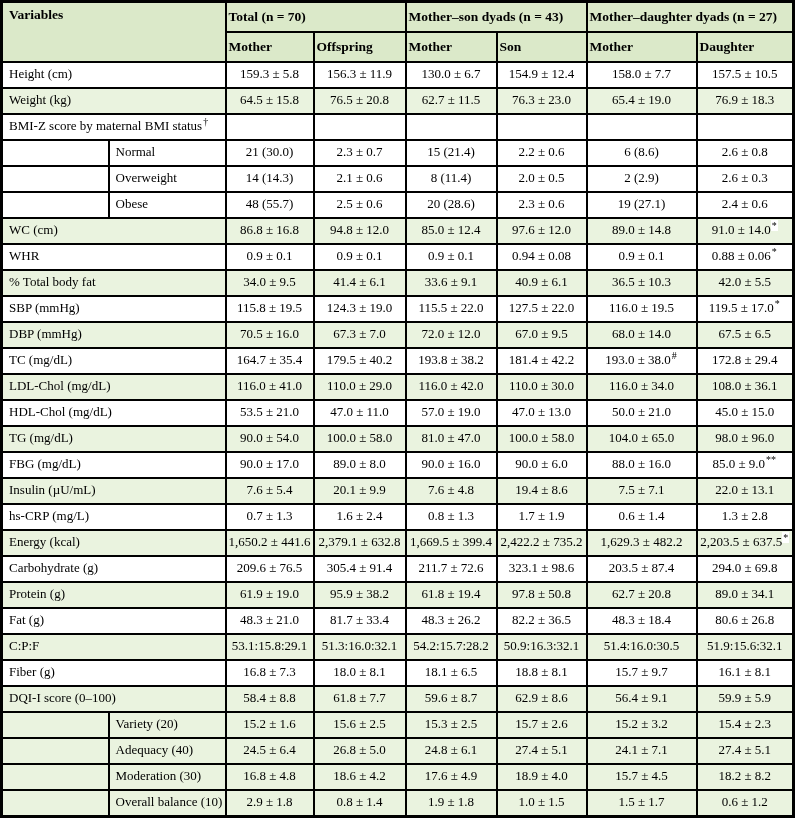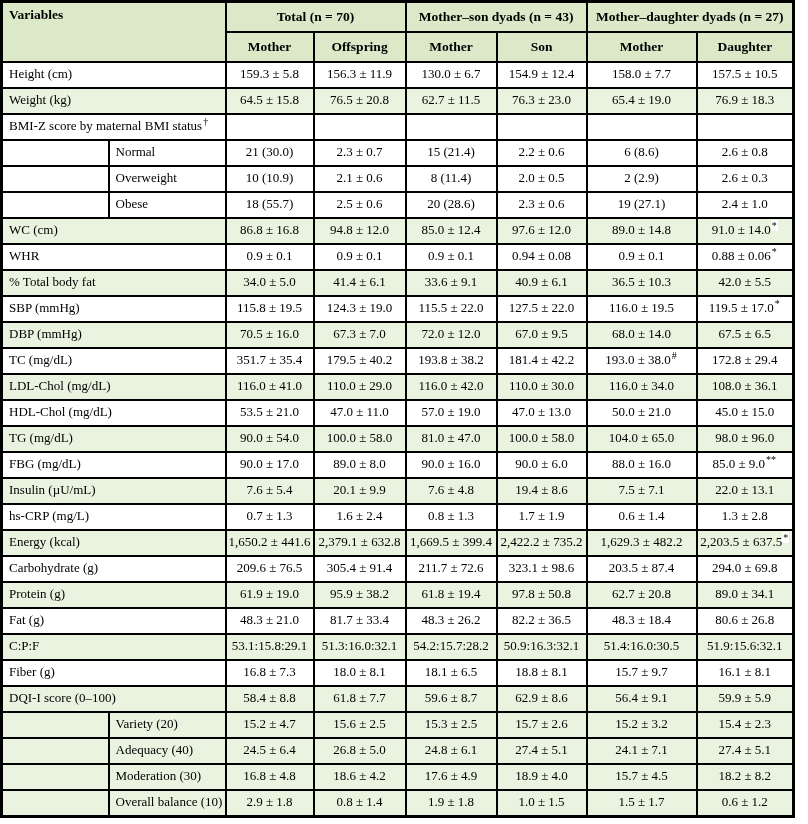--- a/index.html
+++ b/index.html
@@ -23,21 +23,21 @@
     border: 2px solid #000;
     font-size: 13px;
     line-height: 1.15;
     overflow: hidden;
     white-space: nowrap;
   }
   thead tr { height: 30px; }
   th {
     background: var(--header-bg, #dbe9c9);
     font-weight: bold;
-    text-align: center;
+    text-align: left;
     padding: 2px 2px;
     font-size: 13.5px;
   }
   th.variables {
     text-align: left;
     vertical-align: top;
     padding: 4px 6px;
   }
   tbody td {
     height: 24px;
@@ -122,36 +122,36 @@
         <td>21 (30.0)</td>
         <td>2.3 ± 0.7</td>
         <td>15 (21.4)</td>
         <td>2.2 ± 0.6</td>
         <td>6 (8.6)</td>
         <td>2.6 ± 0.8</td>
       </tr>
       <tr class="">
         <td></td>
         <td class="label-cell"><span>Overweight</span></td>
-        <td>10 (10.9)</td>
+        <td>14 (14.3)</td>
         <td>2.1 ± 0.6</td>
         <td>8 (11.4)</td>
         <td>2.0 ± 0.5</td>
         <td>2 (2.9)</td>
         <td>2.6 ± 0.3</td>
       </tr>
       <tr class="">
         <td></td>
         <td class="label-cell"><span>Obese</span></td>
-        <td>18 (55.7)</td>
+        <td>48 (55.7)</td>
         <td>2.5 ± 0.6</td>
         <td>20 (28.6)</td>
         <td>2.3 ± 0.6</td>
         <td>19 (27.1)</td>
-        <td>2.4 ± 1.0</td>
+        <td>2.4 ± 0.6</td>
       </tr>
       <tr class="green">
         <td class="label-cell" colspan="2"><span>WC (cm)</span></td>
         <td>86.8 ± 16.8</td>
         <td>94.8 ± 12.0</td>
         <td>85.0 ± 12.4</td>
         <td>97.6 ± 12.0</td>
         <td>89.0 ± 14.8</td>
         <td><span>91.0 ± 14.0</span><sup>*</sup></td>
       </tr>
@@ -159,21 +159,21 @@
         <td class="label-cell" colspan="2"><span>WHR</span></td>
         <td>0.9 ± 0.1</td>
         <td>0.9 ± 0.1</td>
         <td>0.9 ± 0.1</td>
         <td>0.94 ± 0.08</td>
         <td>0.9 ± 0.1</td>
         <td><span>0.88 ± 0.06</span><sup>*</sup></td>
       </tr>
       <tr class="green">
         <td class="label-cell" colspan="2"><span>% Total body fat</span></td>
-        <td>34.0 ± 5.0</td>
+        <td>34.0 ± 9.5</td>
         <td>41.4 ± 6.1</td>
         <td>33.6 ± 9.1</td>
         <td>40.9 ± 6.1</td>
         <td>36.5 ± 10.3</td>
         <td>42.0 ± 5.5</td>
       </tr>
       <tr class="">
         <td class="label-cell" colspan="2"><span>SBP (mmHg)</span></td>
         <td>115.8 ± 19.5</td>
         <td>124.3 ± 19.0</td>
@@ -186,21 +186,21 @@
         <td class="label-cell" colspan="2"><span>DBP (mmHg)</span></td>
         <td>70.5 ± 16.0</td>
         <td>67.3 ± 7.0</td>
         <td>72.0 ± 12.0</td>
         <td>67.0 ± 9.5</td>
         <td>68.0 ± 14.0</td>
         <td>67.5 ± 6.5</td>
       </tr>
       <tr class="">
         <td class="label-cell" colspan="2"><span>TC (mg/dL)</span></td>
-        <td>351.7 ± 35.4</td>
+        <td>164.7 ± 35.4</td>
         <td>179.5 ± 40.2</td>
         <td>193.8 ± 38.2</td>
         <td>181.4 ± 42.2</td>
         <td><span>193.0 ± 38.0</span><sup>#</sup></td>
         <td>172.8 ± 29.4</td>
       </tr>
       <tr class="green">
         <td class="label-cell" colspan="2"><span>LDL-Chol (mg/dL)</span></td>
         <td>116.0 ± 41.0</td>
         <td>110.0 ± 29.0</td>
@@ -313,21 +313,21 @@
         <td>58.4 ± 8.8</td>
         <td>61.8 ± 7.7</td>
         <td>59.6 ± 8.7</td>
         <td>62.9 ± 8.6</td>
         <td>56.4 ± 9.1</td>
         <td>59.9 ± 5.9</td>
       </tr>
       <tr class="green">
         <td></td>
         <td class="label-cell"><span>Variety (20)</span></td>
-        <td>15.2 ± 4.7</td>
+        <td>15.2 ± 1.6</td>
         <td>15.6 ± 2.5</td>
         <td>15.3 ± 2.5</td>
         <td>15.7 ± 2.6</td>
         <td>15.2 ± 3.2</td>
         <td>15.4 ± 2.3</td>
       </tr>
       <tr class="green">
         <td></td>
         <td class="label-cell"><span>Adequacy (40)</span></td>
         <td>24.5 ± 6.4</td>

